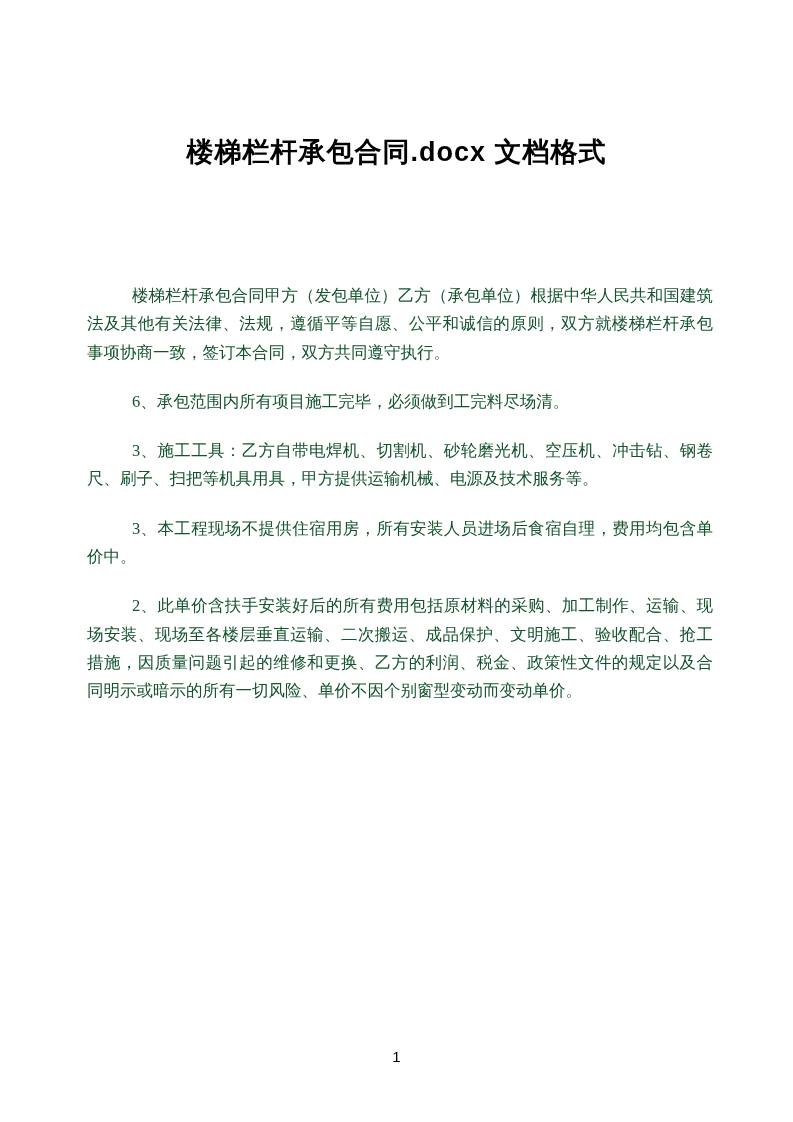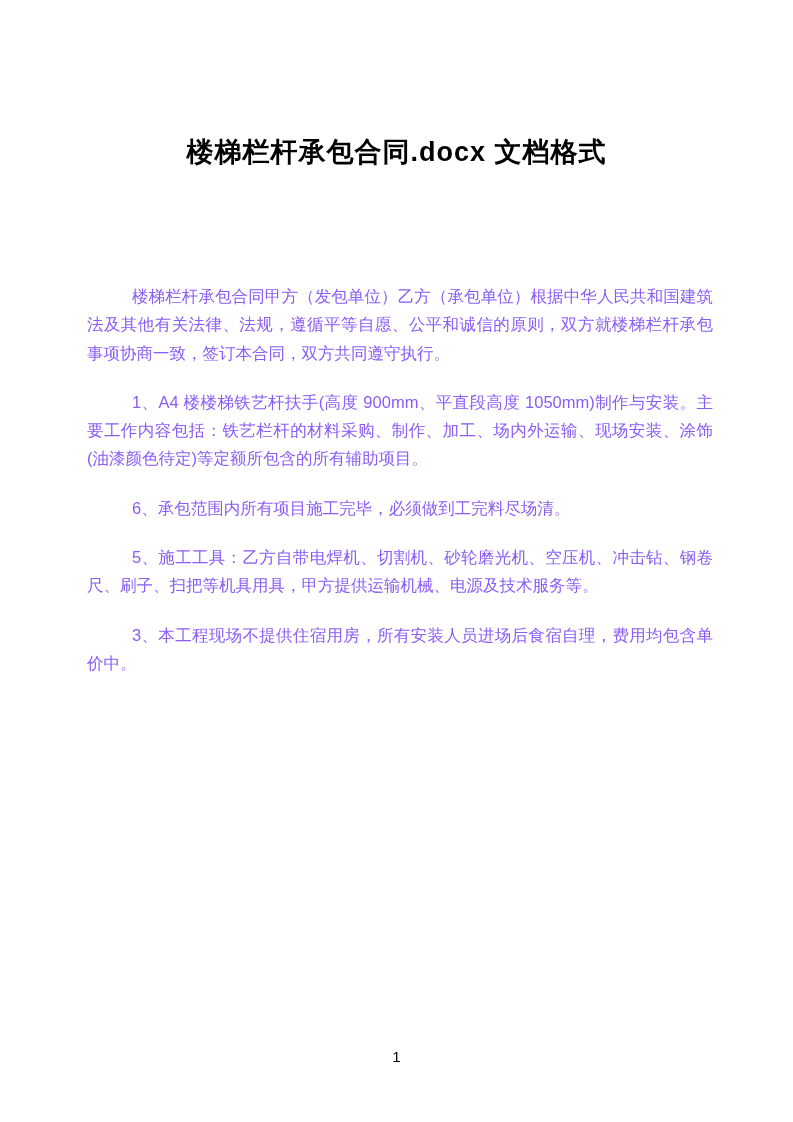--- a/index.html
+++ b/index.html
@@ -28,22 +28,22 @@
     font-family: "Liberation Sans", sans-serif;
   }
   .doc-body {
     position: absolute;
     top: 282px;
     left: 87px;
     width: 626px;
     font-size: 16.5px;
     line-height: 28.3px;
     text-align: justify;
-    color: #8b5cf6;
-    font-family: Liberation Sans, sans-serif;
+    color: #14532d;
+    font-family: Liberation Serif, serif;
   }
   .doc-body p {
     margin: 0 0 21px 0;
     text-indent: 45px;
     word-break: break-all;
   }
   .page-number {
     position: absolute;
     top: 1048px;
     left: 0;
@@ -55,21 +55,21 @@
 </style>
 </head>
 <body>
 
 <div class="sheet">
 
   <h1 class="doc-title">楼梯栏杆承包合同.docx 文档格式</h1>
 
   <div class="doc-body">
     <p>楼梯栏杆承包合同甲方（发包单位）乙方（承包单位）根据中华人民共和国建筑法及其他有关法律、法规，遵循平等自愿、公平和诚信的原则，双方就楼梯栏杆承包事项协商一致，签订本合同，双方共同遵守执行。</p>
-    <p>1、A4 楼楼梯铁艺杆扶手(高度 900mm、平直段高度 1050mm)制作与安装。主要工作内容包括：铁艺栏杆的材料采购、制作、加工、场内外运输、现场安装、涂饰(油漆颜色待定)等定额所包含的所有辅助项目。</p>
     <p>6、承包范围内所有项目施工完毕，必须做到工完料尽场清。</p>
-    <p>5、施工工具：乙方自带电焊机、切割机、砂轮磨光机、空压机、冲击钻、钢卷尺、刷子、扫把等机具用具，甲方提供运输机械、电源及技术服务等。</p>
+    <p>3、施工工具：乙方自带电焊机、切割机、砂轮磨光机、空压机、冲击钻、钢卷尺、刷子、扫把等机具用具，甲方提供运输机械、电源及技术服务等。</p>
     <p>3、本工程现场不提供住宿用房，所有安装人员进场后食宿自理，费用均包含单价中。</p>
+    <p>2、此单价含扶手安装好后的所有费用包括原材料的采购、加工制作、运输、现场安装、现场至各楼层垂直运输、二次搬运、成品保护、文明施工、验收配合、抢工措施，因质量问题引起的维修和更换、乙方的利润、税金、政策性文件的规定以及合同明示或暗示的所有一切风险、单价不因个别窗型变动而变动单价。</p>
   </div>
 
   <div class="page-number">1</div>
 
 </div>
 
 </body></html>

